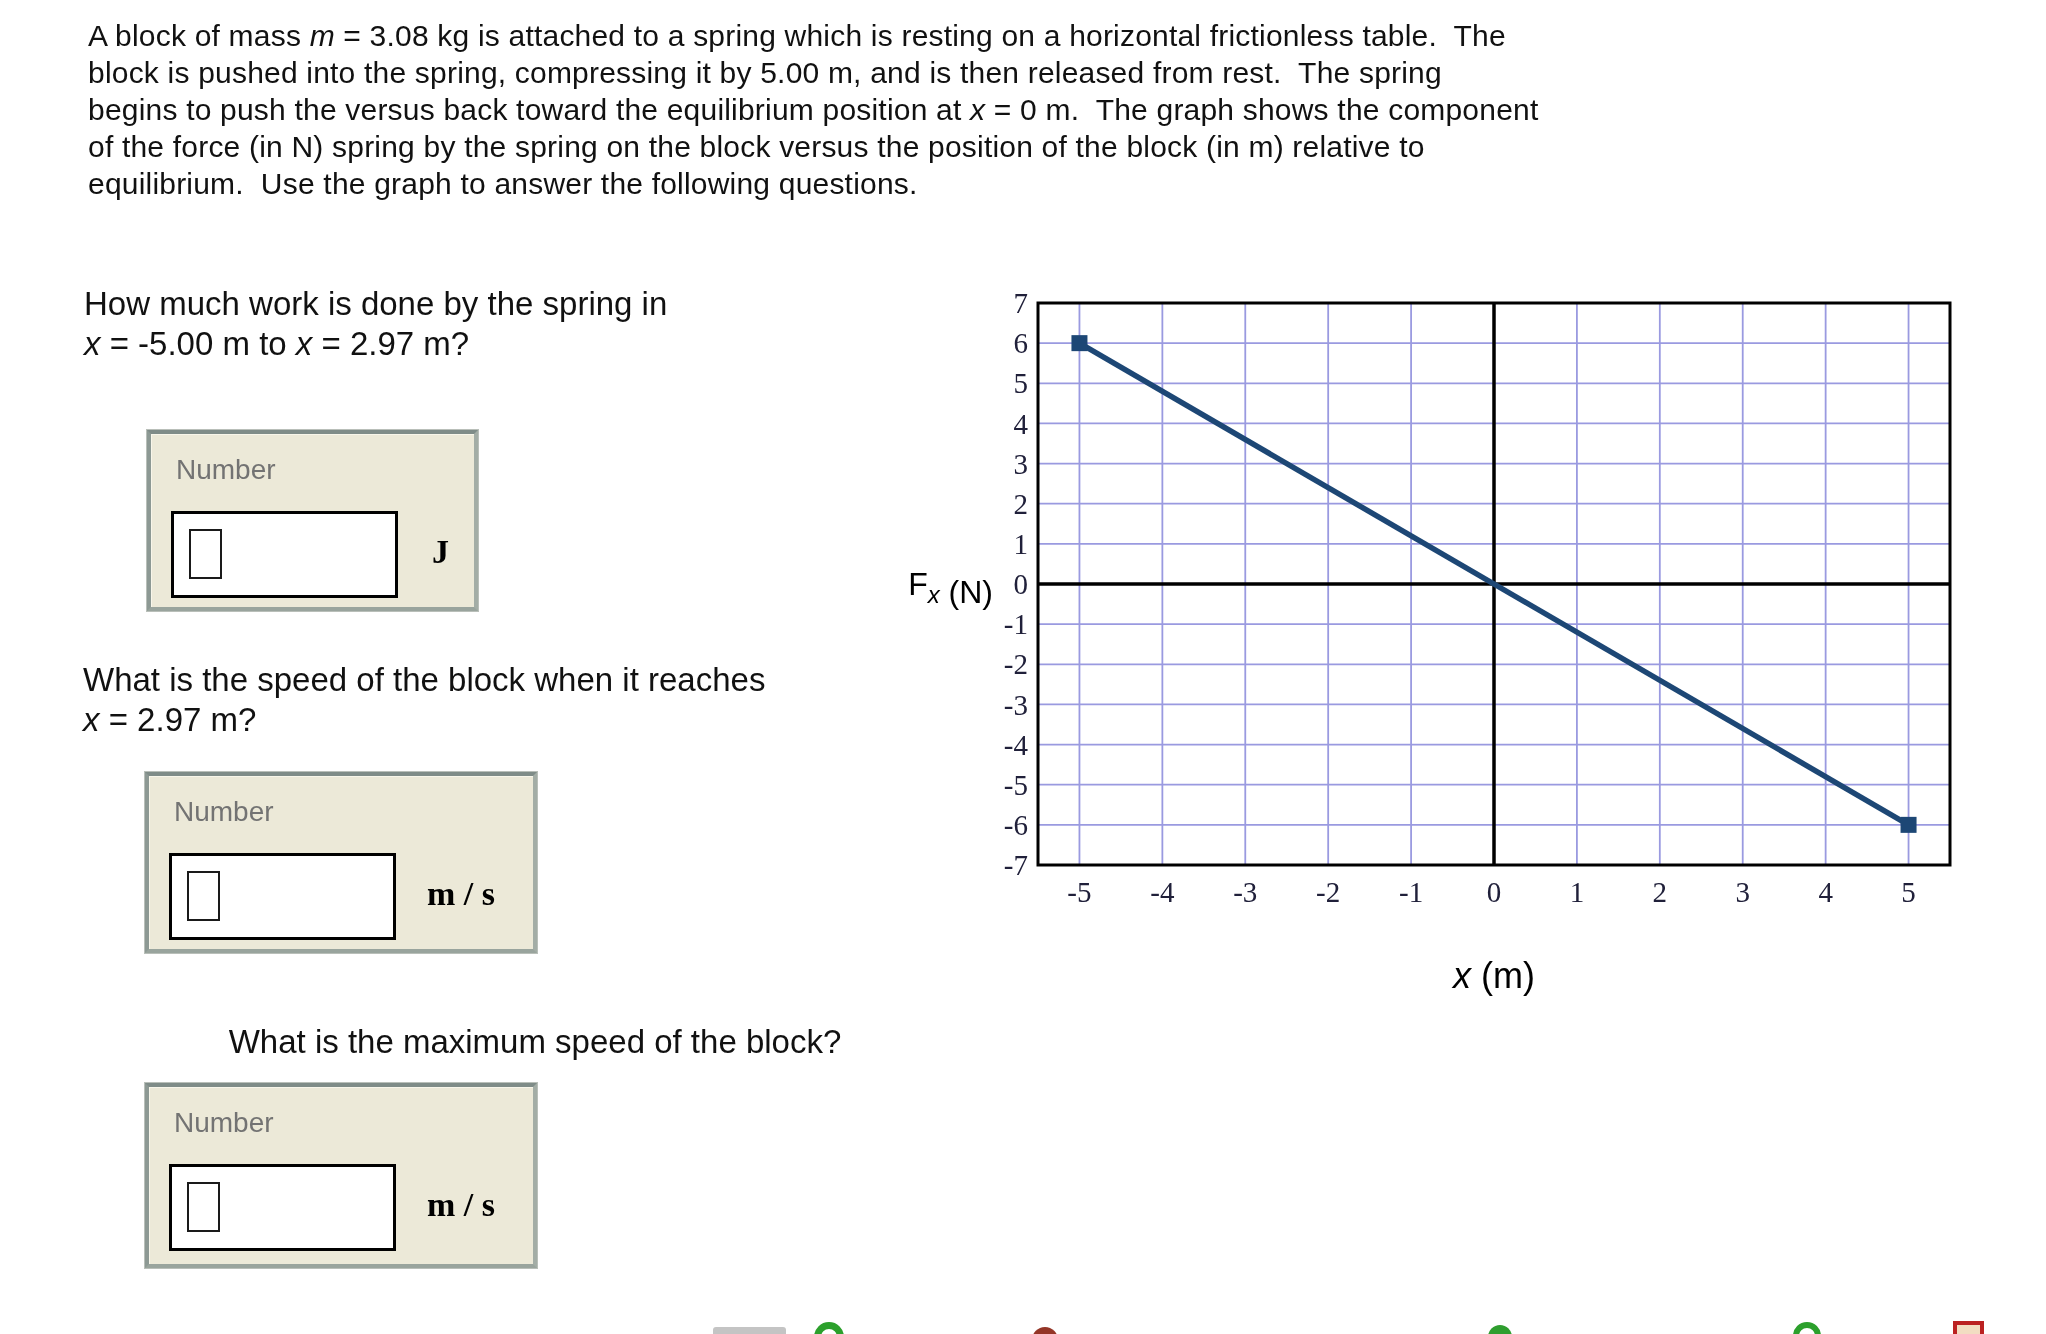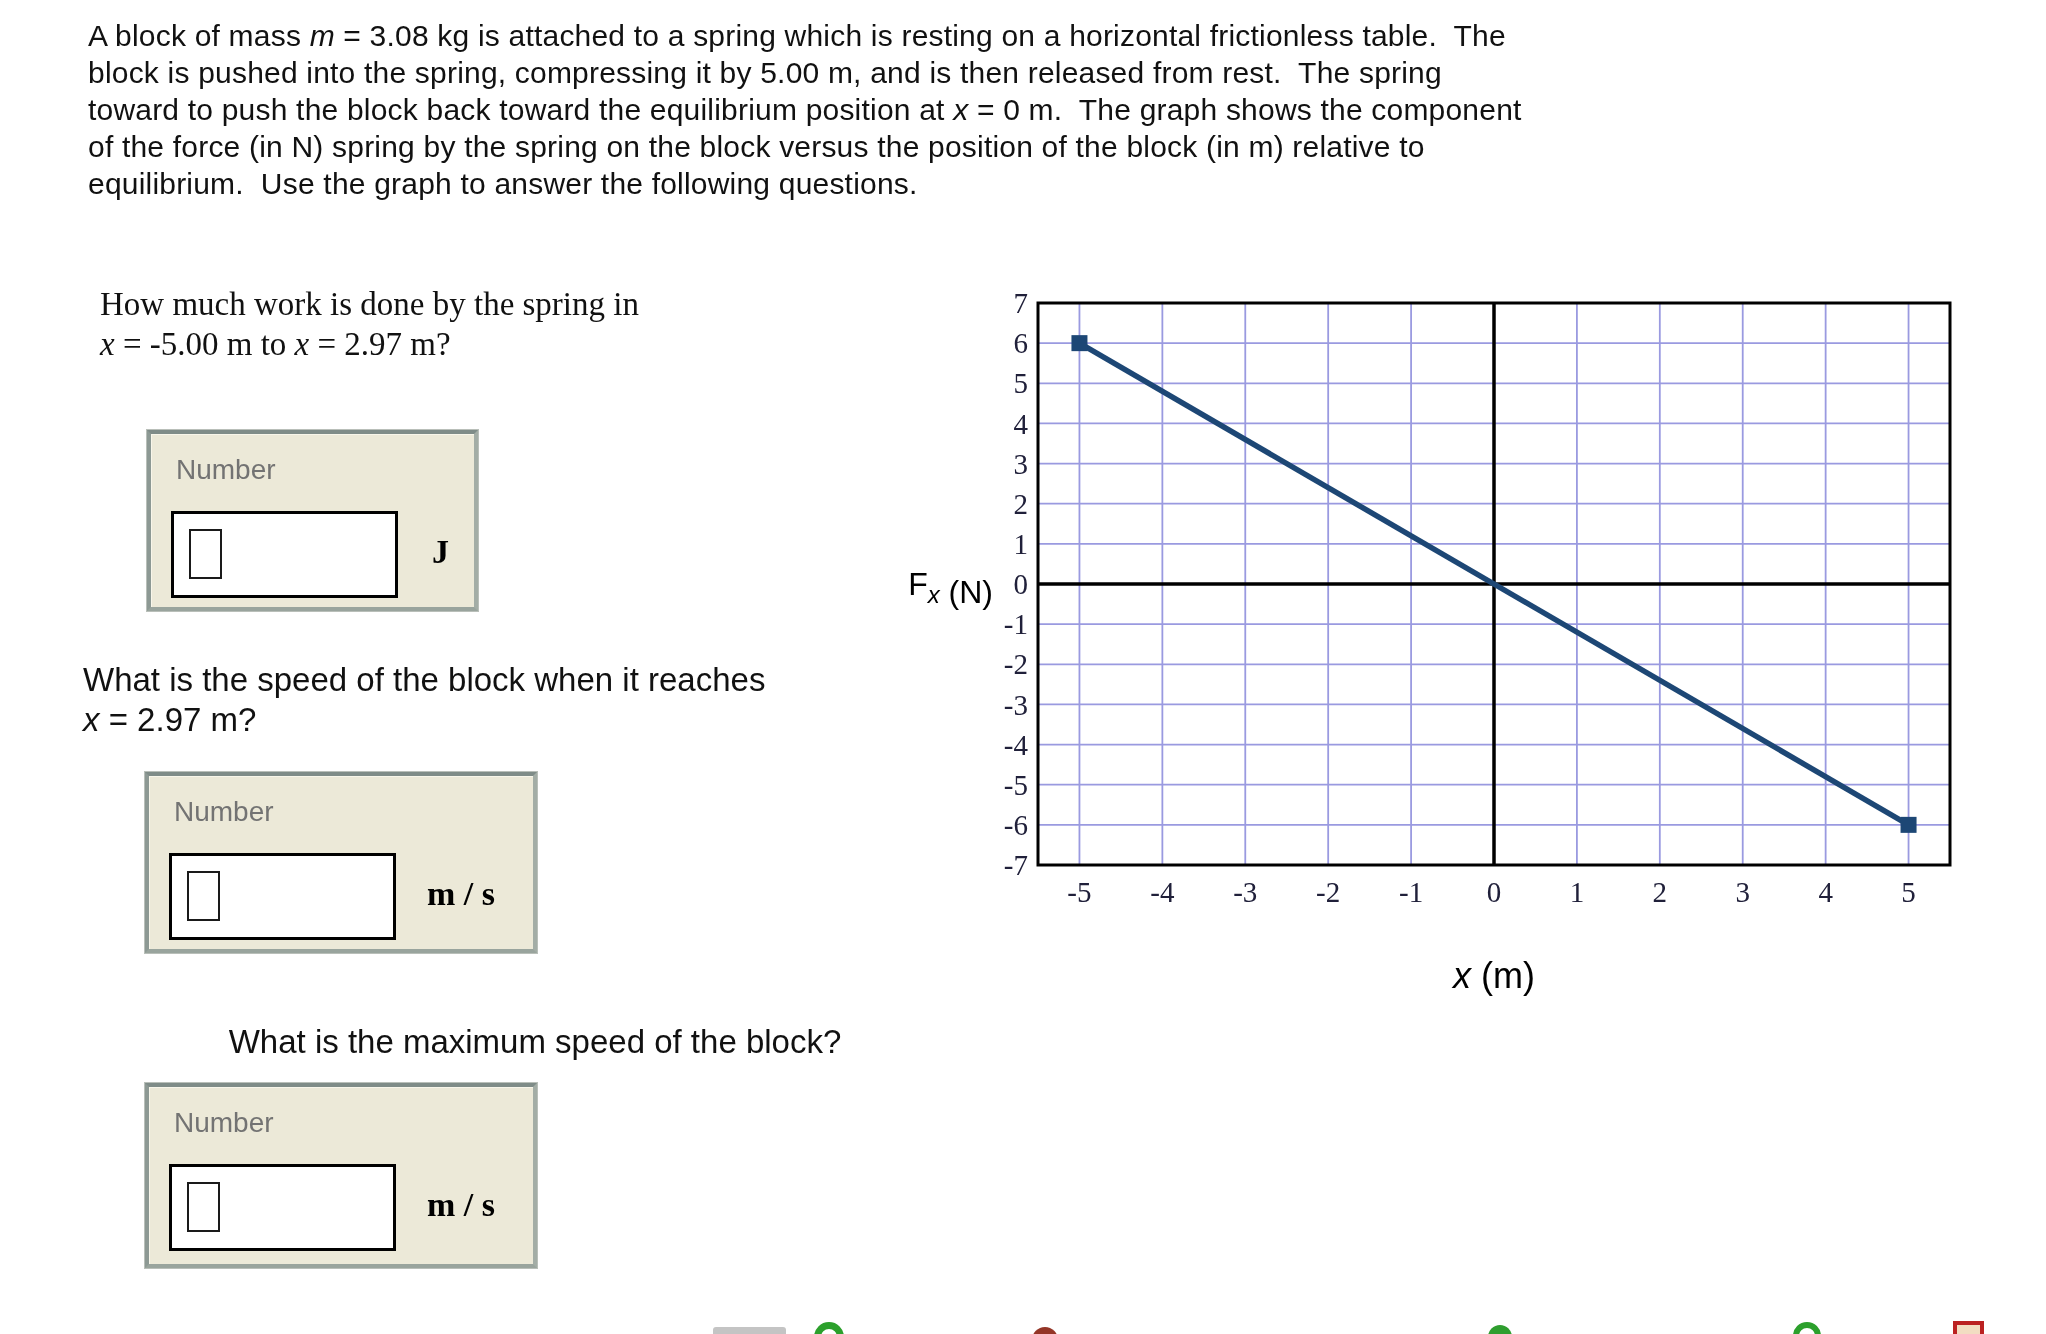--- a/index.html
+++ b/index.html
@@ -13,21 +13,21 @@
   .line{white-space:pre-wrap;}
 
   
   .problem{
     position:absolute;left:88px;top:17px;width:1900px;
     font-size:30px;line-height:37px;letter-spacing:0.2px;
   }
 
   
   .question{position:absolute;font-size:33px;line-height:40px;}
-  .q1{left:100px;top:284px;width:820px;font-family:Liberation Serif, serif;}
+  .q1{left:84px;top:284px;width:820px;}
   .q2{left:83px;top:660px;width:900px;}
   .q3{left:85px;top:1022px;width:900px;text-align:center;}
 
   
   .answer-panel{
     position:absolute;box-sizing:border-box;
     background:#ece9d8;
     border:4px solid;
     border-color:#7f8c88 #a3ada6 #99a49d #8d9994;
     box-shadow:0 0 0 1px #b9bfb9, inset 1px 1px 0 0 #f8f6ea;
@@ -69,21 +69,21 @@
   #frag3{left:1488px;top:1325px;width:24px;height:24px;border-radius:50%;}
   #frag4{left:1793px;top:1322px;width:28px;height:28px;border-radius:50%;border:6px solid;background:#fff;box-sizing:border-box;}
   #frag5{left:1953px;top:1321px;width:31px;height:31px;border:4px solid;background:#f2ddc2;box-sizing:border-box;}
 </style>
 </head>
 <body>
 
 <div class="problem">
     <div class="line"><span>A block of mass </span><span class="it">m</span><span> = 3.08 kg is attached to a spring which is resting on a horizontal frictionless table.  The</span></div>
     <div class="line"><span>block is pushed into the spring, compressing it by 5.00 m, and is then released from rest.  The spring</span></div>
-    <div class="line"><span>toward to push the block back toward the equilibrium position at </span><span class="it">x</span><span> = 0 m.  The graph shows the component</span></div>
+    <div class="line"><span>begins to push the versus back toward the equilibrium position at </span><span class="it">x</span><span> = 0 m.  The graph shows the component</span></div>
     <div class="line"><span>of the force (in N) spring by the spring on the block versus the position of the block (in m) relative to</span></div>
     <div class="line"><span>equilibrium.  Use the graph to answer the following questions.</span></div>
   </div>
 
 <div class="question q1">
     <div class="line"><span>How much work is done by the spring in</span></div>
     <div class="line"><span class="it">x</span><span> = -5.00 m to </span><span class="it">x</span><span> = 2.97 m?</span></div>
   </div>
 <div class="answer-panel box1">
   <span class="num-label">Number</span>

